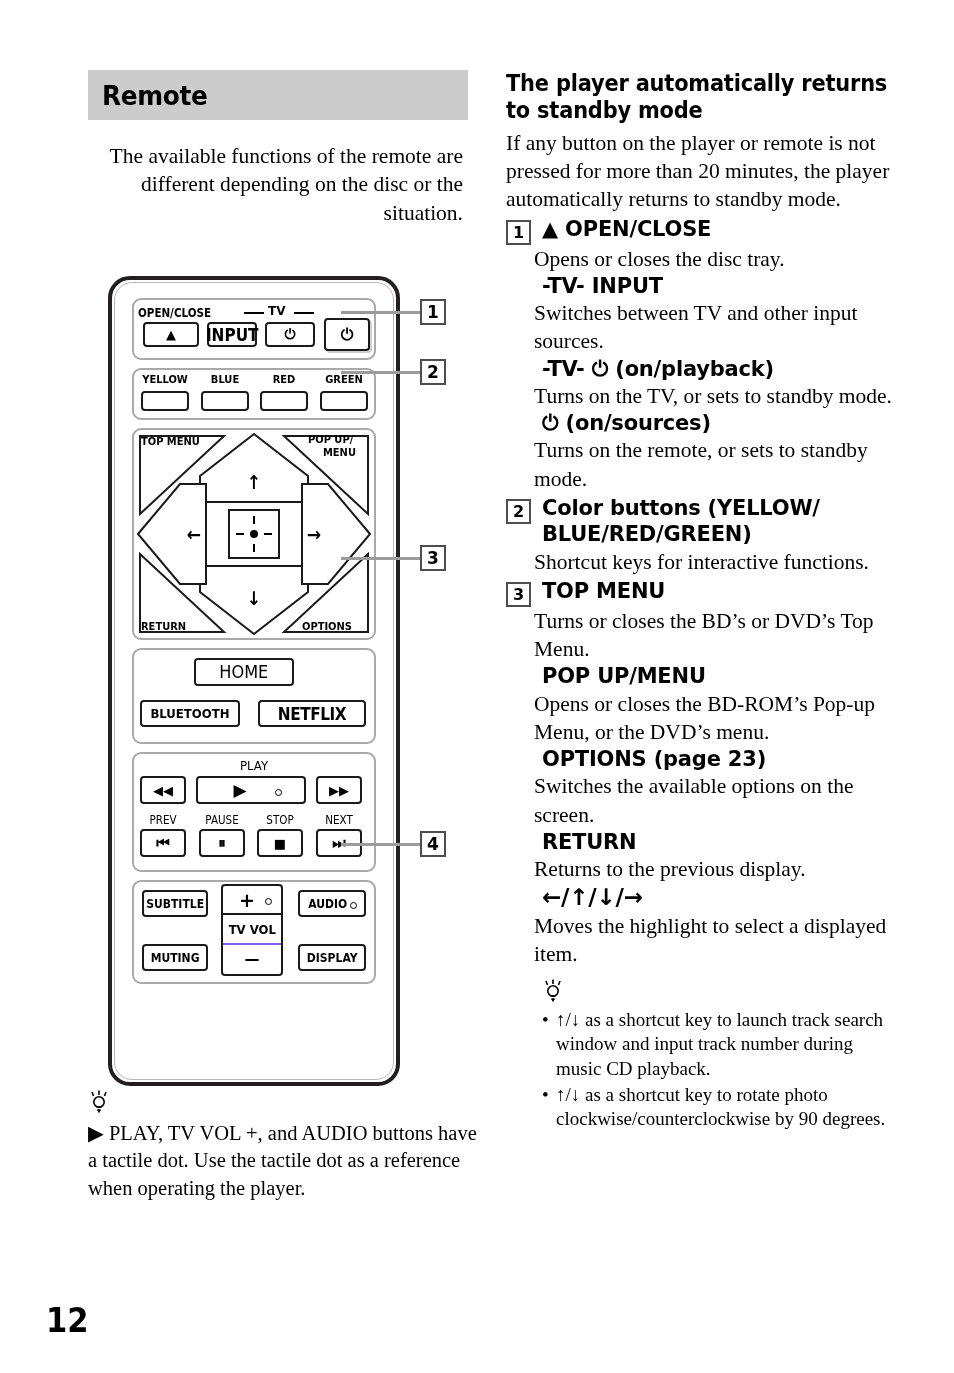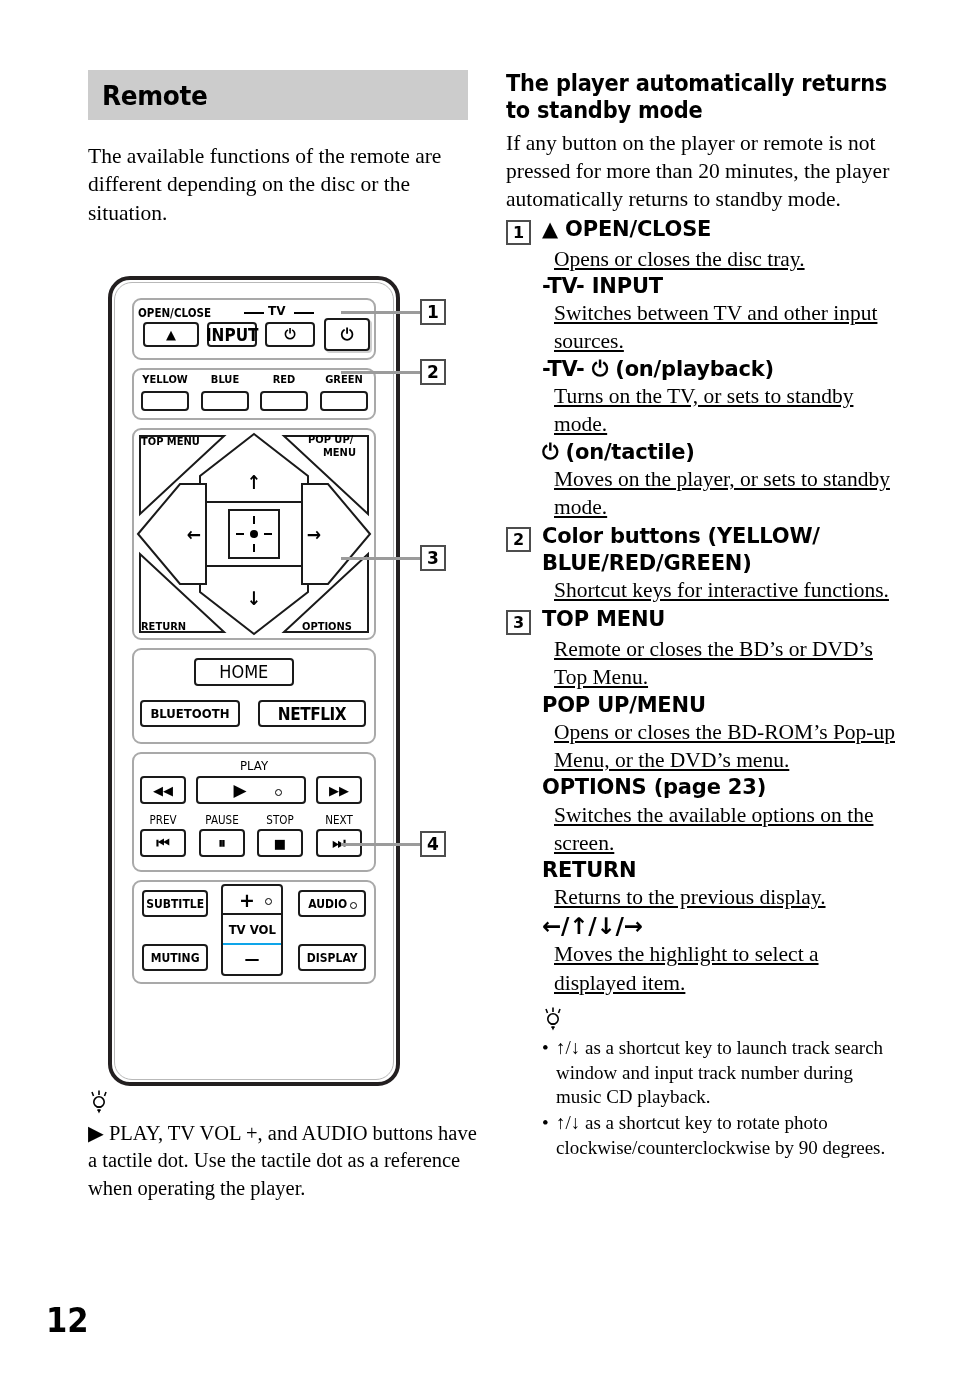--- a/index.html
+++ b/index.html
@@ -28,20 +28,21 @@
     font-size:27px;
     letter-spacing:-0.4px;
     transform:scaleX(0.92);
     transform-origin:left center;
   }
   .intro{
     margin-top:22px;
     font-size:21.5px;
     line-height:1.32;
     width:375px;
+    text-align:right;
   }
 
   
   .remote-wrap{position:absolute;left:108px;top:276px;width:292px;height:810px;}
   .remote-body{
     position:absolute;inset:0;
     border:4px solid #231f20;
     border-radius:22px;
     background:#fff;
     box-sizing:border-box;
@@ -178,22 +179,21 @@
   }
   .sub-title{
     font-family:"DejaVu Sans", sans-serif;
     font-weight:bold;font-size:21px;
     line-height:1.25;
     margin-left:36px;
     letter-spacing:-0.2px;
   }
   .sub-body{
     font-size:21.5px;line-height:1.315;
-    margin-left:48px;
-    text-decoration:underline;
+    margin-left:28px;
   }
   .tip-right{margin-left:36px;margin-top:10px;}
   .bullets{font-size:19px;line-height:1.3;margin:0;padding-left:0;list-style:none;}
   .bullets li{display:flex;margin-top:1px;}
   .bullets li .bdot{width:14px;flex:0 0 auto;}
   .bullets li .btxt{flex:1;}
 </style>
 </head>
 <body>
 
@@ -322,21 +322,21 @@
     </div>
     <div class="btn" style="left:34px;top:668px;width:66px;height:27px;font-size:12px;">
       <span style="transform:scaleX(0.9);">MUTING</span>
     </div>
 
     <div class="btn" style="left:113px;top:608px;width:62px;height:92px;flex-direction:column;justify-content:space-between;padding:0;">
       <div style="position:relative;width:100%;height:30px;display:flex;align-items:center;justify-content:center;border-bottom:2px solid #1a1a1a;box-sizing:border-box;">
         <span style="font-size:19px;margin-right:10px;">+</span>
         <span class="dot" style="right:9px;top:12px;"></span>
       </div>
-      <div style="width:100%;height:30px;display:flex;align-items:center;justify-content:center;font-size:13px;border-bottom:2px solid #0ea5e9;box-sizing:border-box;">
+      <div style="width:100%;height:30px;display:flex;align-items:center;justify-content:center;font-size:13px;border-bottom:2px solid #8b5cf6;box-sizing:border-box;">
         <span style="transform:scaleX(0.9);">TV VOL</span>
       </div>
       <div style="width:100%;height:30px;display:flex;align-items:center;justify-content:center;">
         <span style="font-size:15px;">—</span>
       </div>
     </div>
 
     <div class="btn" style="left:190px;top:614px;width:68px;height:27px;font-size:12px;">
       <span style="transform:scaleX(0.9);margin-right:8px;">AUDIO</span>
       <span class="dot" style="right:7px;top:10px;"></span>
@@ -381,34 +381,34 @@
 
     <div class="entry">
       <div class="num">1</div>
       <div class="etitle">▲ OPEN/CLOSE</div>
     </div>
     <div class="sub-body">Opens or closes the disc tray.</div>
     <div class="sub-title">-TV- INPUT</div>
     <div class="sub-body">Switches between TV and other input sources.</div>
     <div class="sub-title">-TV- ⏻ (on/playback)</div>
     <div class="sub-body">Turns on the TV, or sets to standby mode.</div>
-    <div class="sub-title">⏻ (on/tactile)</div>
-    <div class="sub-body">Moves on the player, or sets to standby mode.</div>
+    <div class="sub-title">⏻ (on/sources)</div>
+    <div class="sub-body">Turns on the remote, or sets to standby mode.</div>
 
     <div class="entry">
       <div class="num">2</div>
       <div class="etitle" style="width:330px;">Color buttons (YELLOW/ BLUE/RED/GREEN)</div>
     </div>
     <div class="sub-body">Shortcut keys for interactive functions.</div>
 
     <div class="entry">
       <div class="num">3</div>
       <div class="etitle">TOP MENU</div>
     </div>
-    <div class="sub-body">Remote or closes the BD’s or DVD’s Top Menu.</div>
+    <div class="sub-body">Turns or closes the BD’s or DVD’s Top Menu.</div>
     <div class="sub-title">POP UP/MENU</div>
     <div class="sub-body">Opens or closes the BD-ROM’s Pop-up Menu, or the DVD’s menu.</div>
     <div class="sub-title">OPTIONS (page 23)</div>
     <div class="sub-body">Switches the available options on the screen.</div>
     <div class="sub-title">RETURN</div>
     <div class="sub-body">Returns to the previous display.</div>
     <div class="sub-title" style="font-size:23px;">←/↑/↓/→</div>
     <div class="sub-body">Moves the highlight to select a displayed item.</div>
 
     <div class="tip-right">

